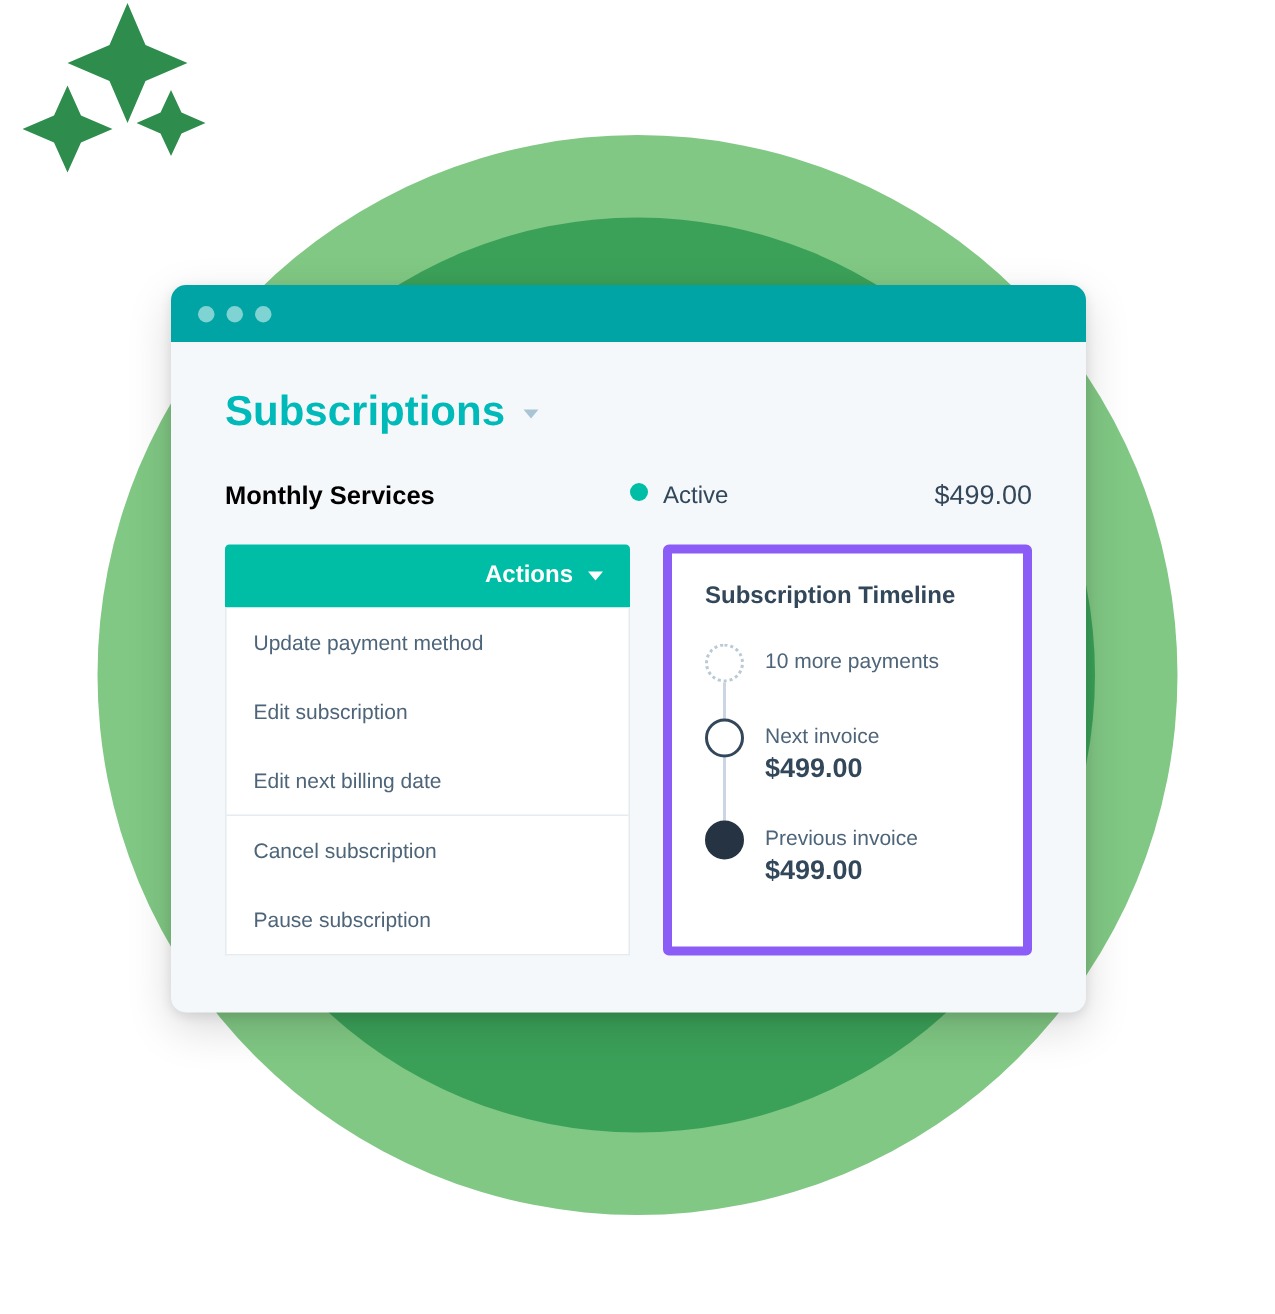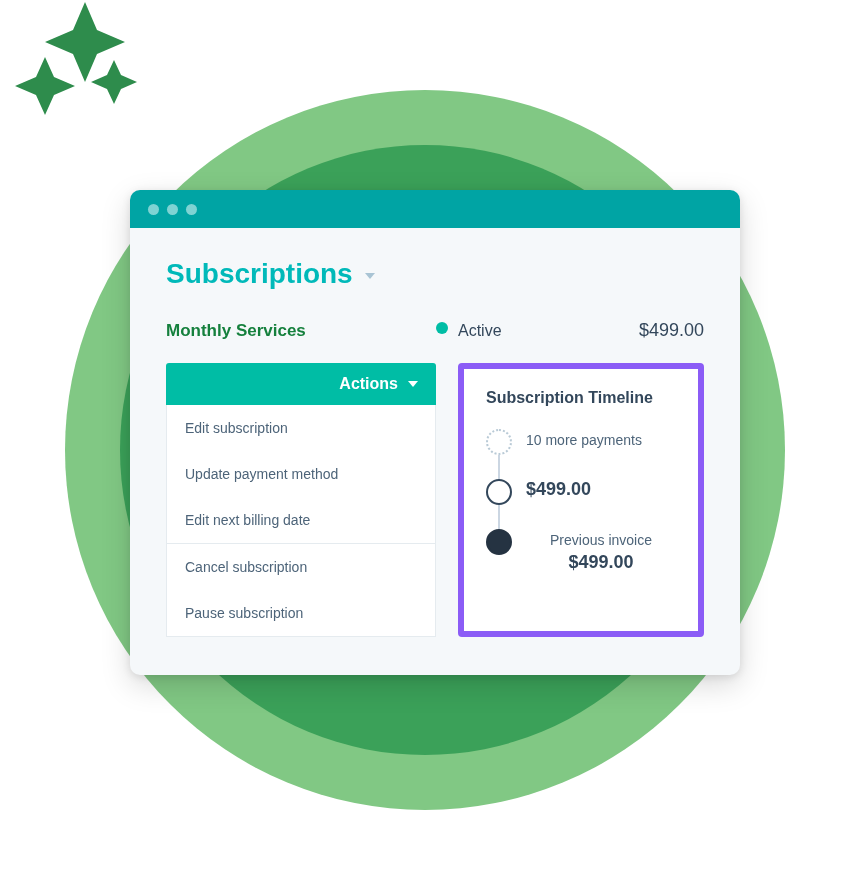--- a/index.html
+++ b/index.html
@@ -35,21 +35,21 @@
     
     .sparkles {
       position: absolute;
       left: 15px;
       top: 2px;
       z-index: 5;
     }
     
     .window {
       position: absolute;
-      left: 130px;
+      left: 114px;
       top: 190px;
       width: 610px;
       background: #f5f8fa;
       border-radius: 10px;
       box-shadow: 0 10px 30px rgba(0,0,0,0.15), 0 2px 8px rgba(0,0,0,0.1);
       overflow: hidden;
       z-index: 10;
     }
     .titlebar {
       background: #00a4a4;
@@ -103,21 +103,21 @@
     }
     
     .status-row {
       display: flex;
       align-items: center;
       margin-bottom: 22px;
     }
     .service-name {
       font-weight: 700;
       font-size: 17px;
-      color: #15803d;
+      color: #000000;
       flex: 0 0 auto;
       width: 270px;
     }
     .status-badge {
       display: flex;
       gap: 10px;
       color: #33475b;
       font-size: 16px;
       flex: 1;
     }
@@ -192,21 +192,20 @@
       position: relative;
     }
     .timeline-item {
       display: flex;
       gap: 14px;
       position: relative;
       padding-bottom: 24px;
     }
     .timeline-item:last-child {
       padding-bottom: 0;
-      text-align: center;
     }
     .timeline-node {
       width: 26px;
       height: 26px;
       border-radius: 50%;
       flex-shrink: 0;
       position: relative;
       z-index: 2;
       background: #fff;
     }
@@ -283,22 +282,22 @@
       <div class="amount">$499.00</div>
     </div>
 
     <div class="main">
       <div class="left-col">
         <div class="actions-header">
           <span>Actions</span>
           <span class="actions-caret"></span>
         </div>
         <div class="actions-menu">
+          <div class="menu-item">Update payment method</div>
           <div class="menu-item">Edit subscription</div>
-          <div class="menu-item">Update payment method</div>
           <div class="menu-item">Edit next billing date</div>
           <div class="menu-item menu-divider">Cancel subscription</div>
           <div class="menu-item">Pause subscription</div>
         </div>
       </div>
 
       <div class="right-col">
         <div class="timeline-title">Subscription Timeline</div>
         <div class="timeline">
 
@@ -307,20 +306,21 @@
             <div class="timeline-line"></div>
             <div class="timeline-body">
               <div class="timeline-label">10 more payments</div>
             </div>
           </div>
 
           <div class="timeline-item">
             <div class="timeline-node node-outline"></div>
             <div class="timeline-line"></div>
             <div class="timeline-body">
+              <div class="timeline-label">Next invoice</div>
               <div class="timeline-amount">$499.00</div>
             </div>
           </div>
 
           <div class="timeline-item">
             <div class="timeline-node node-filled"></div>
             <div class="timeline-body">
               <div class="timeline-label">Previous invoice</div>
               <div class="timeline-amount">$499.00</div>
             </div>

